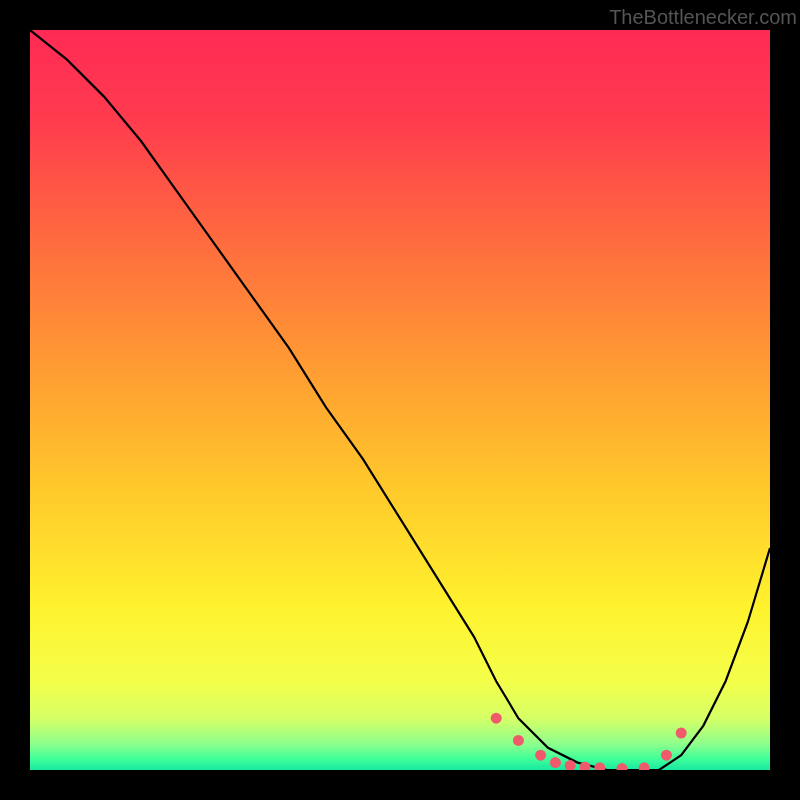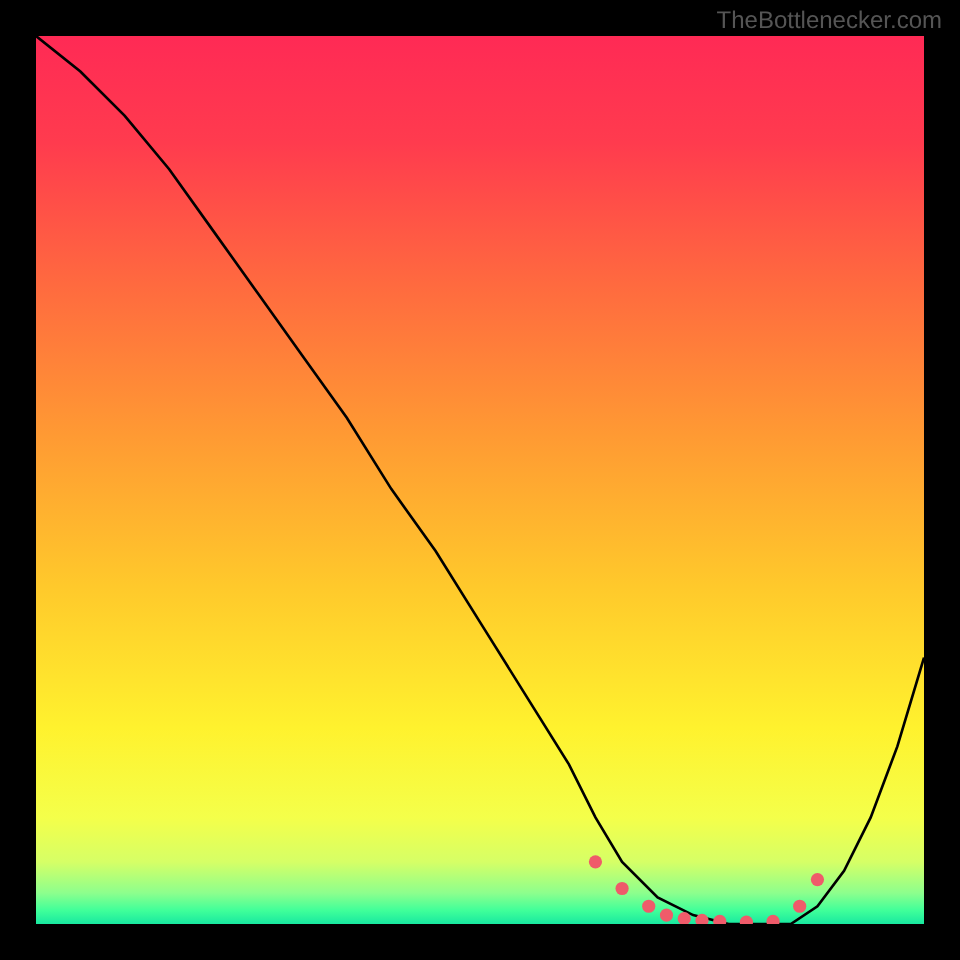--- a/index.html
+++ b/index.html
@@ -8,21 +8,21 @@
     width: 800px;
     height: 800px;
     background: #000;
     position: relative;
     overflow: hidden;
     font-family: Arial, sans-serif;
   }
   .watermark {
     position: absolute;
     top: 6px;
-    right: 15px;
+    right: 3px;
     color: #555;
     font-size: 20px;
     font-weight: 500;
     z-index: 10;
     margin-left: 36px;
   }
   .plot-area {
     position: absolute;
     left: 30px;
     top: 30px;

